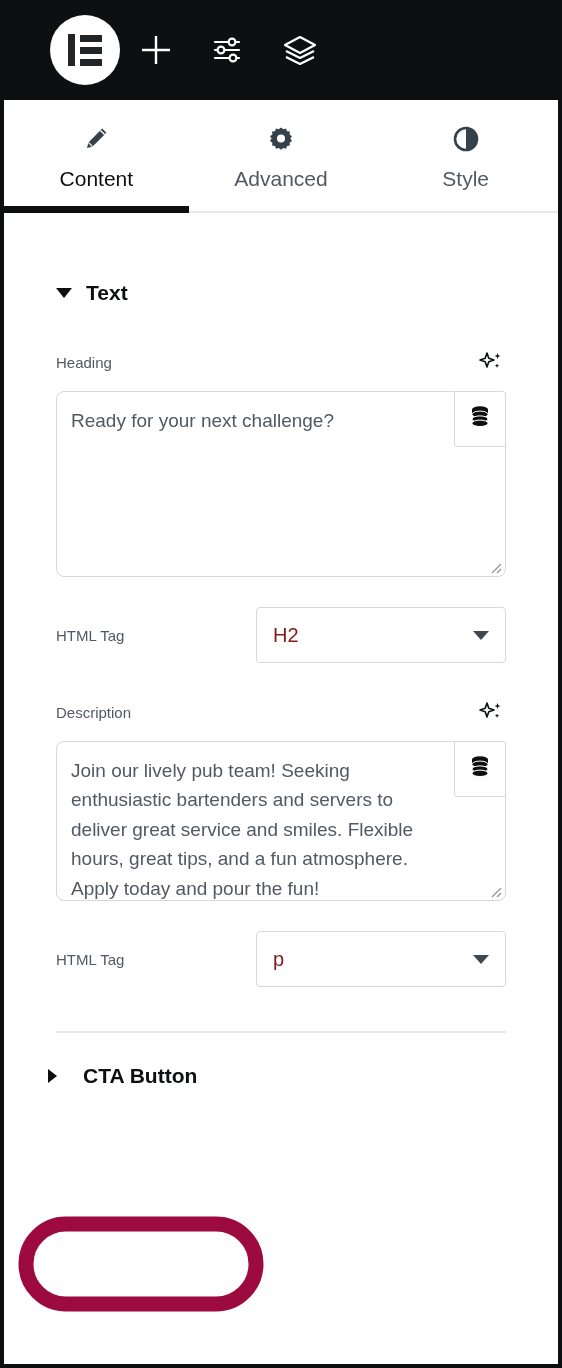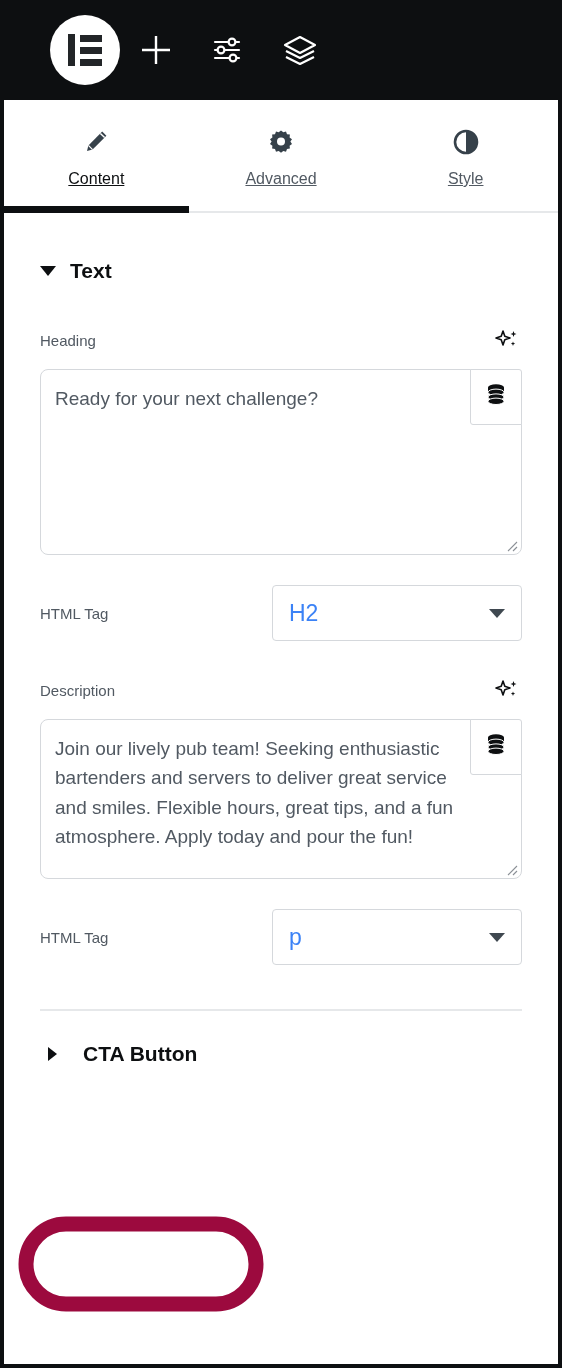--- a/index.html
+++ b/index.html
@@ -104,39 +104,39 @@
     display: flex;
     flex-direction: column;
     align-items: center;
     justify-content: center;
     gap: 15px;
     padding-top: 6px;
     position: relative;
   }
   .tab-icon { height: 26px; display: flex; align-items: center; justify-content: center; }
   .tab-label {
-    font-size: 16px;
+    font-size: 21px;
     color: #515962;
-    text-decoration: underline;
   }
   .tab.active .tab-label { color: #0d0f11; }
   .tab.active::after {
     content: "";
     position: absolute;
     left: -4px;
     right: 0;
     bottom: -2px;
     height: 7px;
     background: #0d0f11;
   }
   .tab:first-child.active::after { left: -4px; }
 
   
   .section {
-    padding: 0 36px;
+    padding: 0 52px;
+    margin-top: 22px;
   }
   .section-header {
     display: flex;
     align-items: center;
     gap: 14px;
     height: 78px;
     padding-top: 38px;
   }
   .section-title {
     font-size: 21px;
@@ -221,22 +221,22 @@
     width: 250px;
     height: 56px;
     border: 1px solid #d5d8dc;
     border-radius: 4px;
     background: #ffffff;
     display: flex;
     align-items: center;
     padding: 0 40px 0 16px;
   }
   .select-value {
-    font-size: 23px;
-    color: #3b82f6;
+    font-size: 20px;
+    color: #7f1d1d;
     text-align: center;
   }
   .select-arrow {
     position: absolute;
     right: 16px;
     top: 50%;
     margin-top: -4px;
     width: 0; height: 0;
     border-left: 8px solid transparent;
     border-right: 8px solid transparent;

